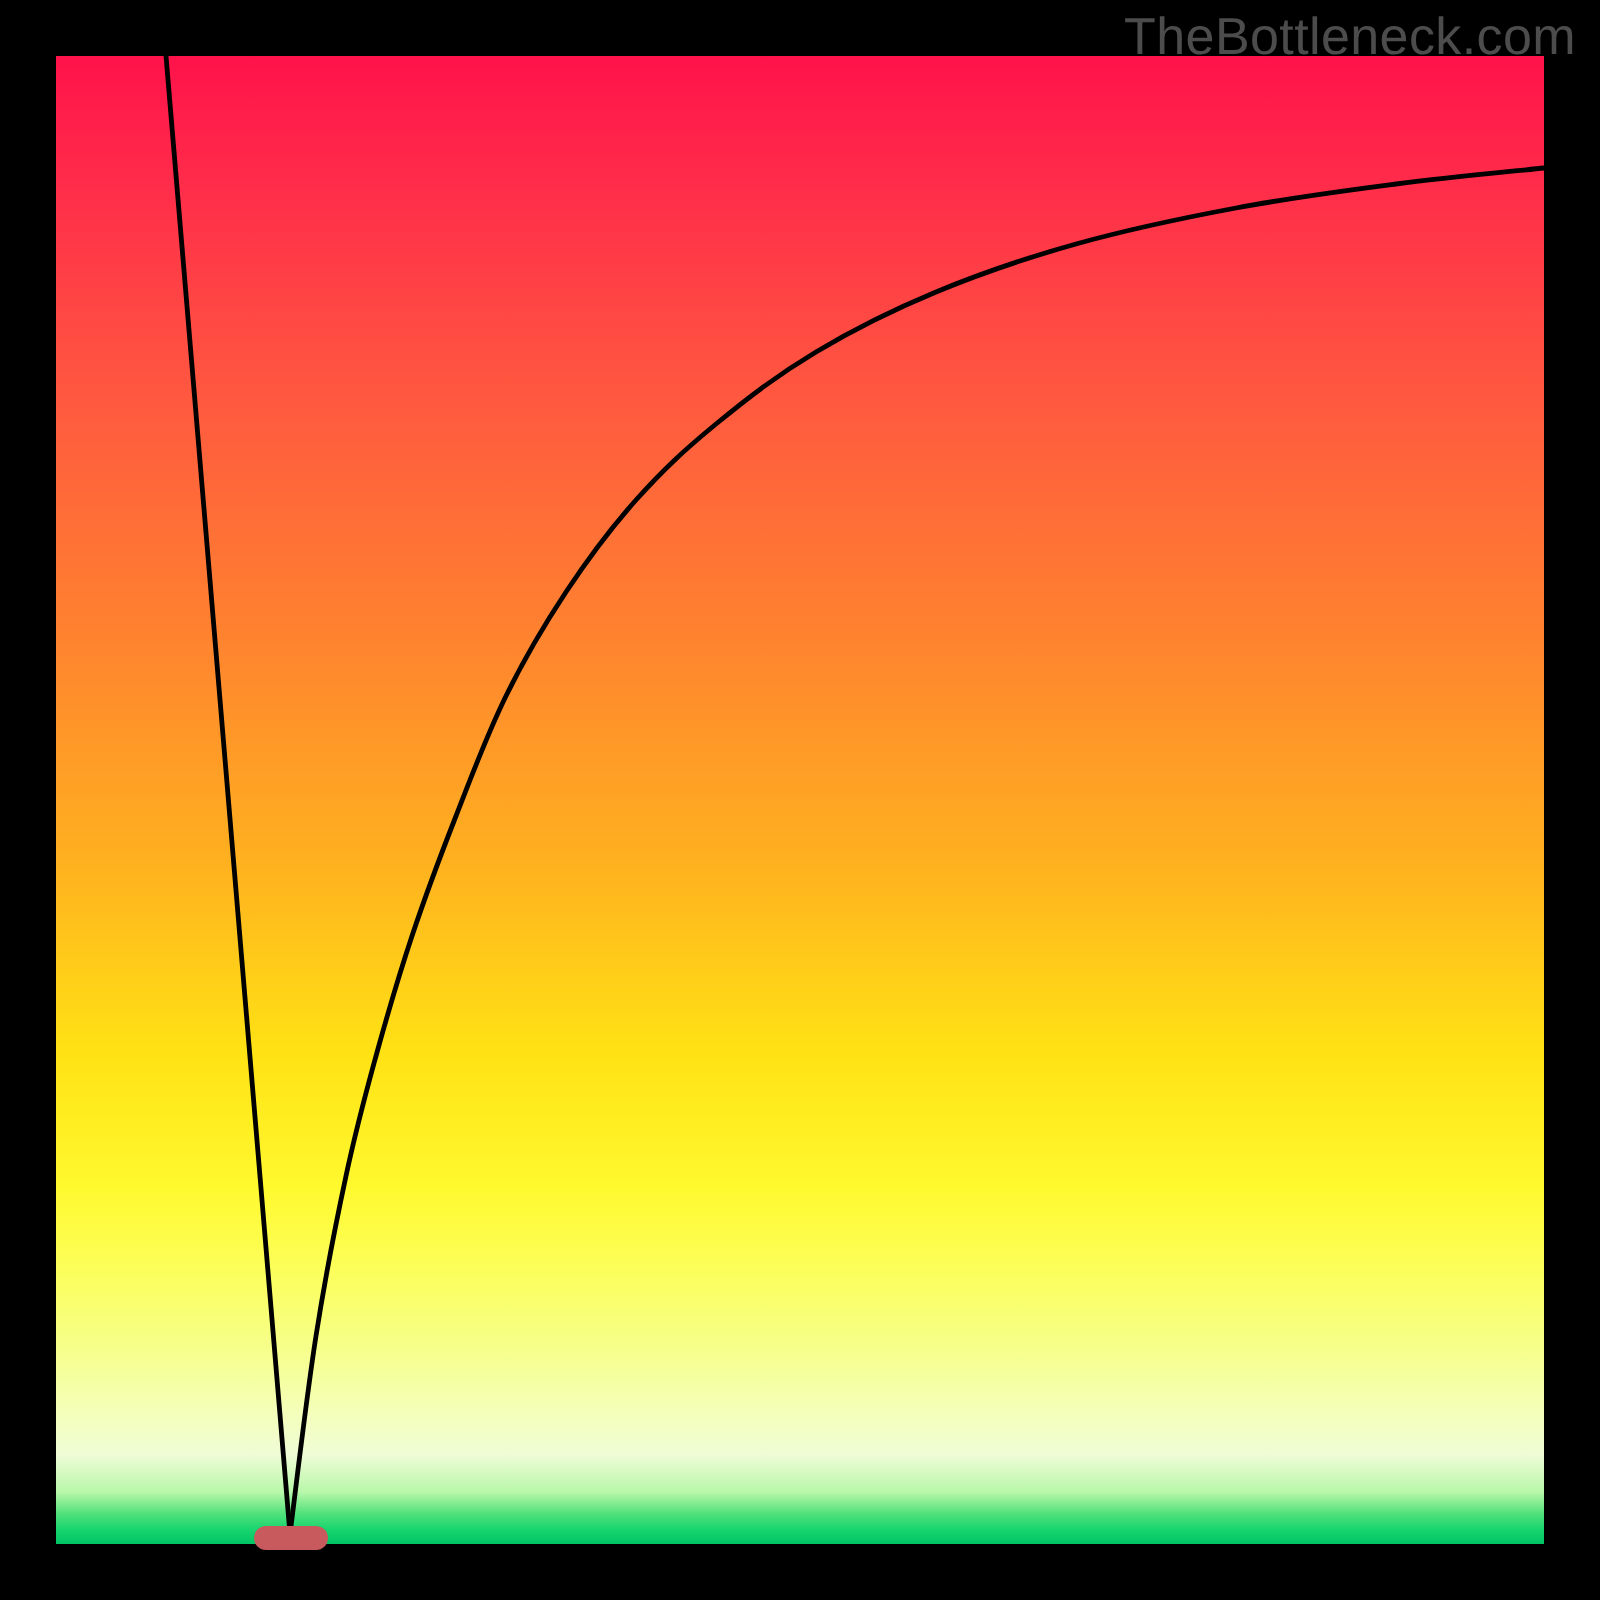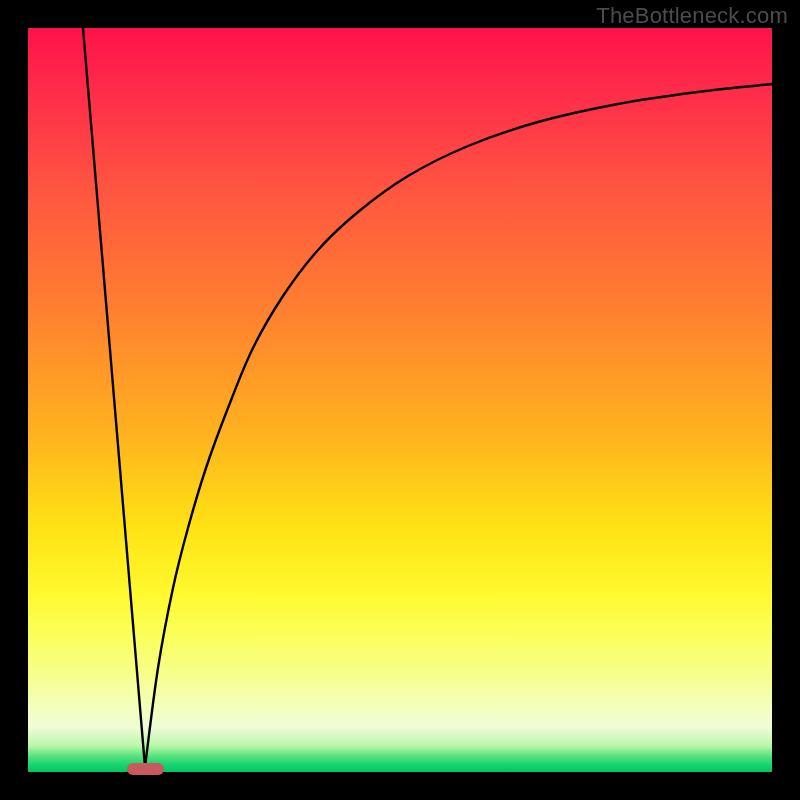--- a/index.html
+++ b/index.html
@@ -42,21 +42,21 @@
       #4fe07a 98%,
       #19d56f 99%,
       #00c565 100%
     );
   }
   .watermark {
     position: absolute;
     top: 3px;
     right: 12px;
     font-family: Arial, Helvetica, sans-serif;
-    font-size: 22px;
+    font-size: 26px;
     font-weight: 500;
     color: #4c4c4c;
     letter-spacing: 0.2px;
     user-select: none;
   }
   svg.curve {
     position: absolute;
     left: 0;
     top: 0;
     width: 744px;

